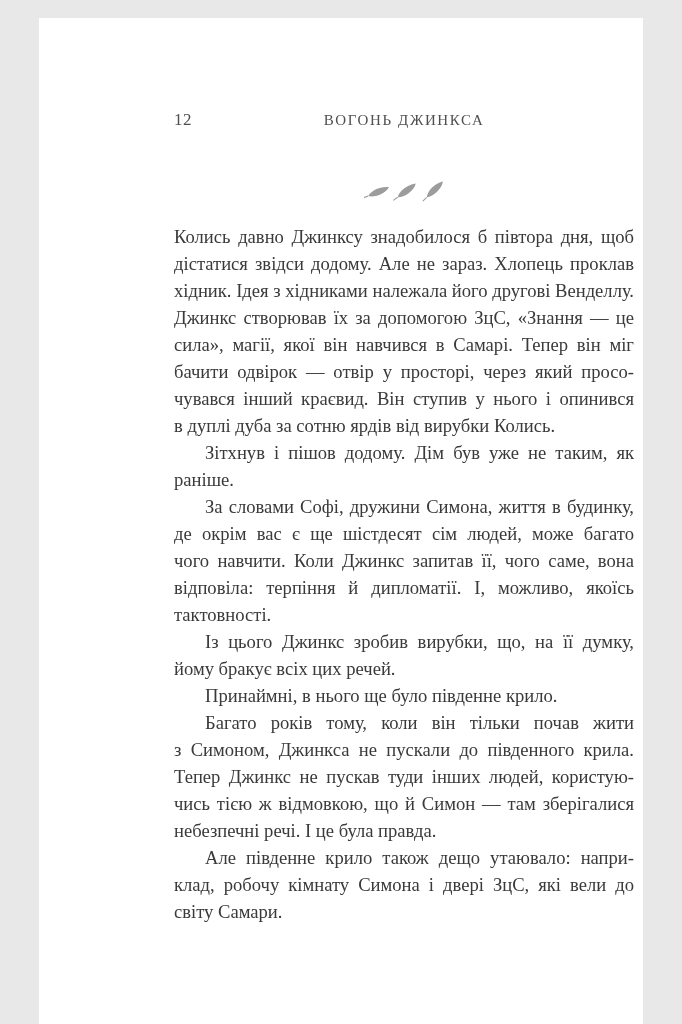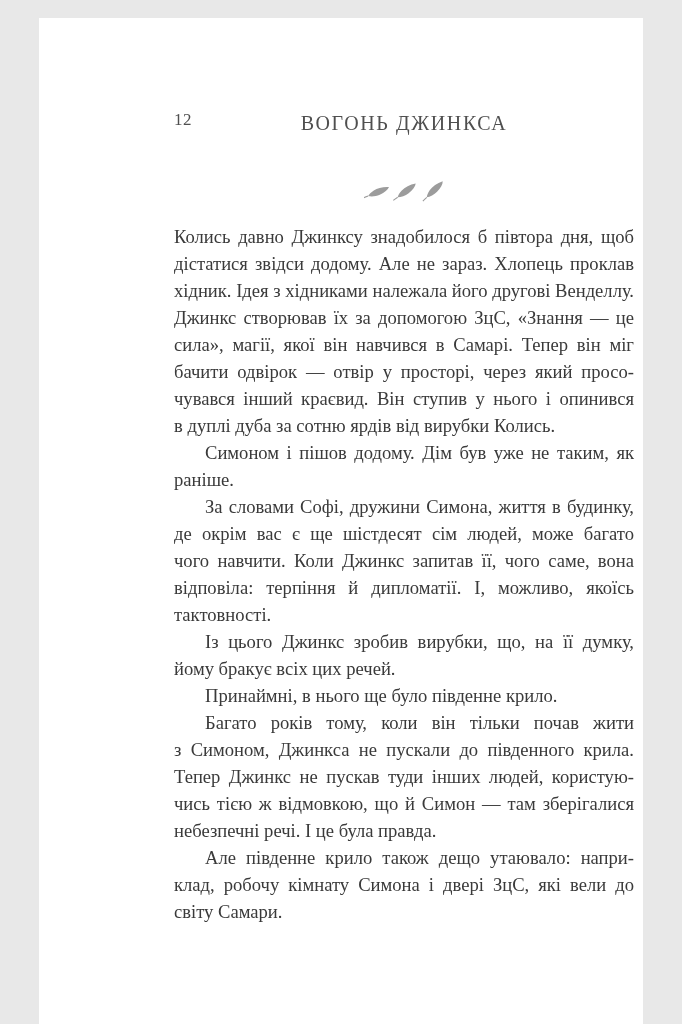--- a/index.html
+++ b/index.html
@@ -33,21 +33,21 @@
     font-size: 17px;
     color: var(--header-text);
     letter-spacing: 0.5px;
   }
   .running-title {
     position: absolute;
     left: 0;
     width: 100%;
     top: 2px;
     text-align: center;
-    font-size: 20px;
+    font-size: 15px;
     letter-spacing: 1.6px;
     color: var(--header-text);
   }
   .ornament {
     position: absolute;
     top: 161px;
     left: 135px;
     width: 460px;
     height: 26px;
     text-align: center;
@@ -114,21 +114,21 @@
         <div class="line">Колись давно Джинксу знадобилося б півтора дня, щоб</div>
         <div class="line">дістатися звідси додому. Але не зараз. Хлопець проклав</div>
         <div class="line">хідник. Ідея з хідниками належала його другові Венделлу.</div>
         <div class="line">Джинкс створював їх за допомогою ЗцС, «Знання — це</div>
         <div class="line">сила», магії, якої він навчився в Самарі. Тепер він міг</div>
         <div class="line">бачити одвірок — отвір у просторі, через який просо-</div>
         <div class="line">чувався інший краєвид. Він ступив у нього і опинився</div>
         <div class="line last">в дуплі дуба за сотню ярдів від вирубки Колись.</div>
       </div>
       <div class="paragraph indent">
-        <div class="line">Симоном і пішов додому. Дім був уже не таким, як</div>
+        <div class="line">Зітхнув і пішов додому. Дім був уже не таким, як</div>
         <div class="line last">раніше.</div>
       </div>
       <div class="paragraph indent">
         <div class="line">За словами Софі, дружини Симона, життя в будинку,</div>
         <div class="line">де окрім вас є ще шістдесят сім людей, може багато</div>
         <div class="line">чого навчити. Коли Джинкс запитав її, чого саме, вона</div>
         <div class="line">відповіла: терпіння й дипломатії. І, можливо, якоїсь</div>
         <div class="line last">тактовності.</div>
       </div>
       <div class="paragraph indent">

